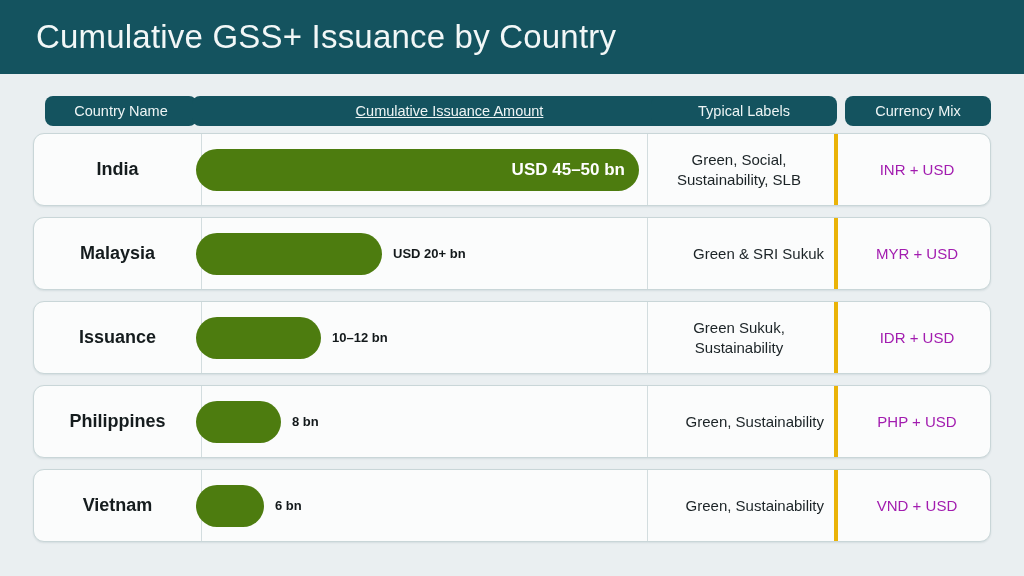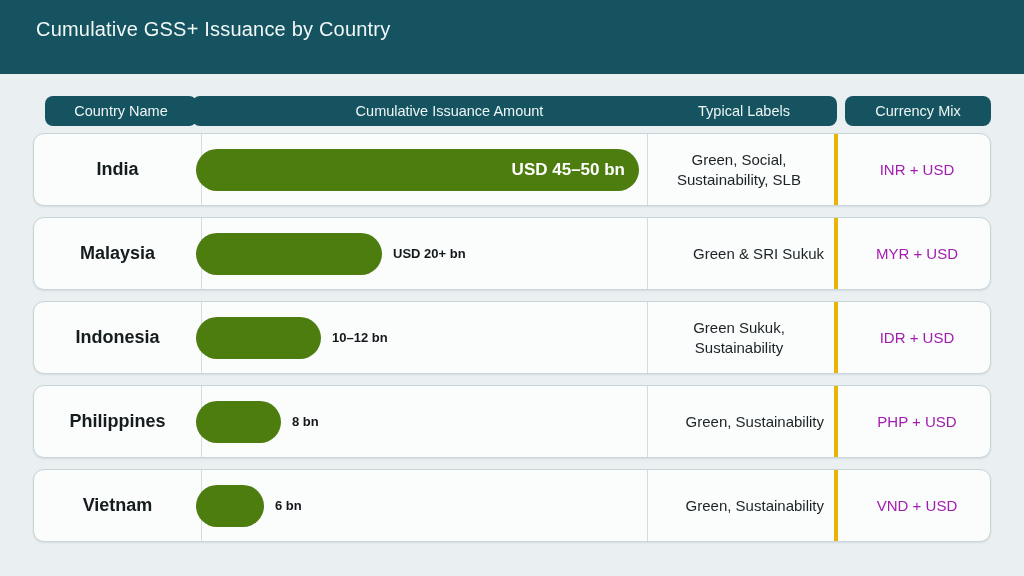--- a/index.html
+++ b/index.html
@@ -27,21 +27,21 @@
     position: absolute;
     left: 0; top: 0;
     width: 1024px;
     height: 74px;
     background: #14535f;
   }
   .title-text {
     position: absolute;
     left: 36px;
     top: 18px;
-    font-size: 20px;
+    font-size: 33px;
     font-weight: 400;
     color: #f2f7f7;
     letter-spacing: 0.2px;
     white-space: nowrap;
   }
 
   
   .header-row {
     position: absolute;
     left: 33px;
@@ -56,21 +56,21 @@
     background: #14535f;
     border-radius: 8px;
     color: #eef5f5;
     font-size: 14.5px;
     display: flex;
     align-items: center;
     justify-content: center;
     white-space: nowrap;
   }
   .hpill-country   { left: 12px;   width: 152px; }
-  .hpill-amount    { left: 159px; width: 515px; }
+  .hpill-amount    { left: 159px; width: 515px; text-decoration: underline; }
   .hpill-labels    { left: 618px; width: 186px; }
   .hpill-currency  { left: 812px; width: 146px; }
 
   
   .rows {
     position: absolute;
     left: 33px;
     top: 133px;
     width: 958px;
   }
@@ -221,21 +221,21 @@
         </div>
         <div class="cell c-labels">
           <span class="labels-text">Green &amp; SRI Sukuk</span>
         </div>
         <div class="cell c-currency">
           <span class="currency-text">MYR + USD</span>
         </div>
       </div>
       <div class="row-card">
         <div class="cell c-country">
-          <span class="country-name">Indonesia</span>
+          <span class="country-name">Issuance</span>
         </div>
         <div class="cell c-amount">
           <div class="bar-wrap">
             <div class="bar" style="width:125px"></div>
             <span class="bar-label-out">10–12 bn</span>
           </div>
         </div>
         <div class="cell c-labels">
           <span class="labels-text">Green Sukuk, Sustainability</span>
         </div>

